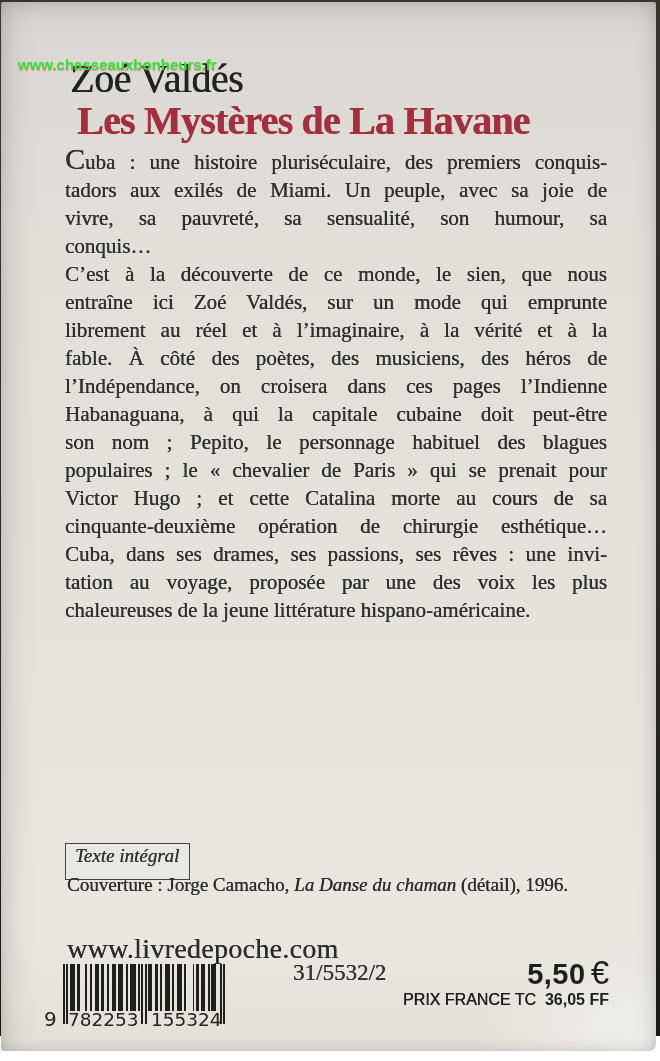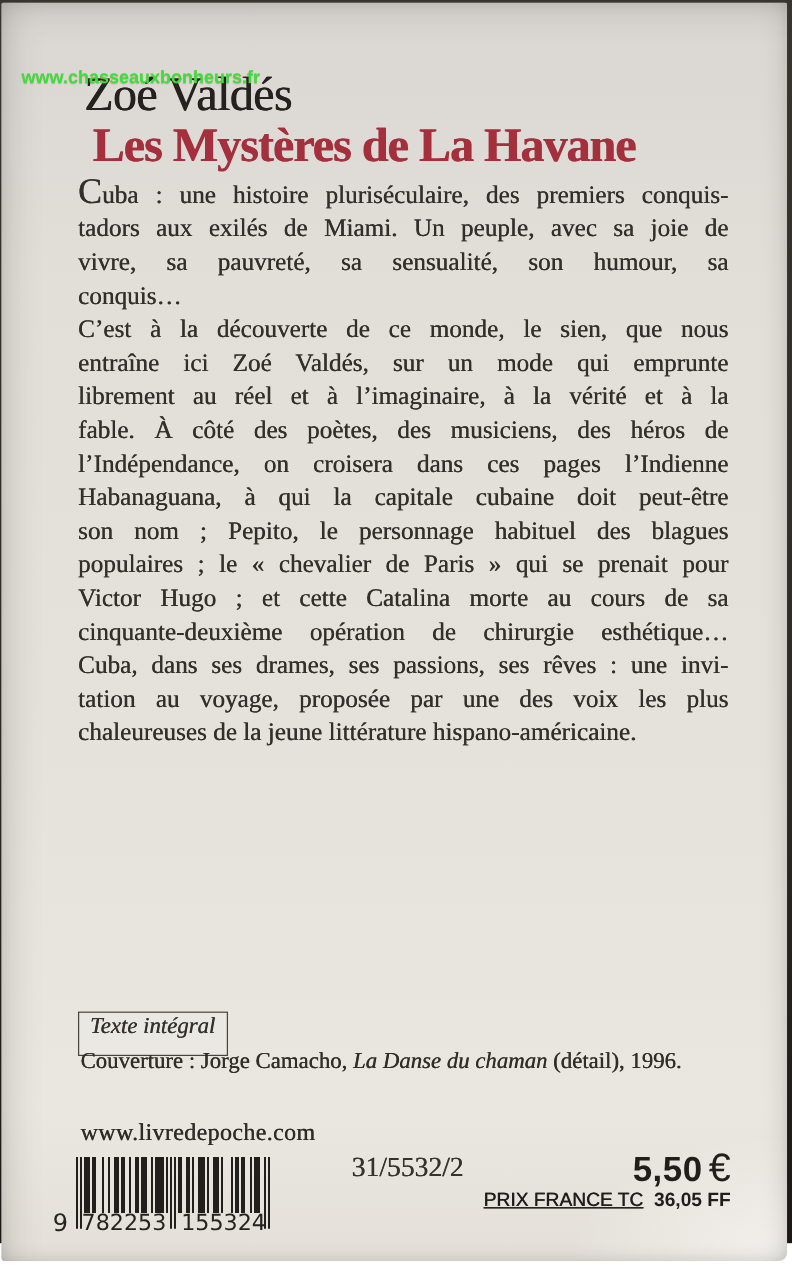--- a/index.html
+++ b/index.html
@@ -56,42 +56,42 @@
     text-shadow:0.3px 0 0 currentColor;
     background:rgba(255,255,255,.08);
   }
   .credit {
     position:absolute; left:66px; top:872px;
     font-size:19px; color:#302e29; text-shadow:0.3px 0 0 currentColor;
     white-space:nowrap;
   }
   .website {
     position:absolute; left:66px; top:931px;
-    font-size:20px; letter-spacing:.3px; color:#2e2c27;
+    font-size:28px; letter-spacing:.3px; color:#2e2c27;
     text-shadow:0.3px 0 0 currentColor;
   }
   .barcode { position:absolute; left:62px; top:962px; width:162px; height:72px; }
   .barcode svg { display:block; width:162px; height:60px; }
   .bc-digit {
     position:absolute; font-family:"DejaVu Sans","Liberation Sans",sans-serif;
     color:#25231f; font-size:18.5px; top:45px; white-space:nowrap;
   }
   .bc-lead { left:-19px; font-size:20px; top:43px; }
   .bc-g1 { left:5px;text-align:right; }
   .bc-g2 { left:88px; }
   .issue {
     position:absolute; left:292px; top:958px;
     font-size:23px; color:#35332e; text-shadow:0.3px 0 0 currentColor;
   }
   .price { position:absolute; right:47px; top:955px; text-align:right;
     font-family:"Liberation Sans",sans-serif; color:#1f1e1b; }
   .price-main { font-size:29px; font-weight:bold; line-height:32px; letter-spacing:.5px; }
   .price-main .euro { font-size:33px; font-weight:400; margin-left:5px; letter-spacing:0; }
   .price-sub { margin-top:1px; font-size:16px; line-height:18px; white-space:nowrap; }
-  .price-sub .lbl { font-weight:400; text-shadow:0.4px 0 0 currentColor;text-decoration:underline; }
+  .price-sub .lbl { font-weight:400; text-shadow:0.4px 0 0 currentColor; }
   .price-sub .ff { font-weight:bold; margin-left:9px; }
 </style>
 </head>
 <body>
 
 <div class="photo">
   <div class="cover">
 
     <div class="watermark">www.chasseauxbonheurs.fr</div>
 

